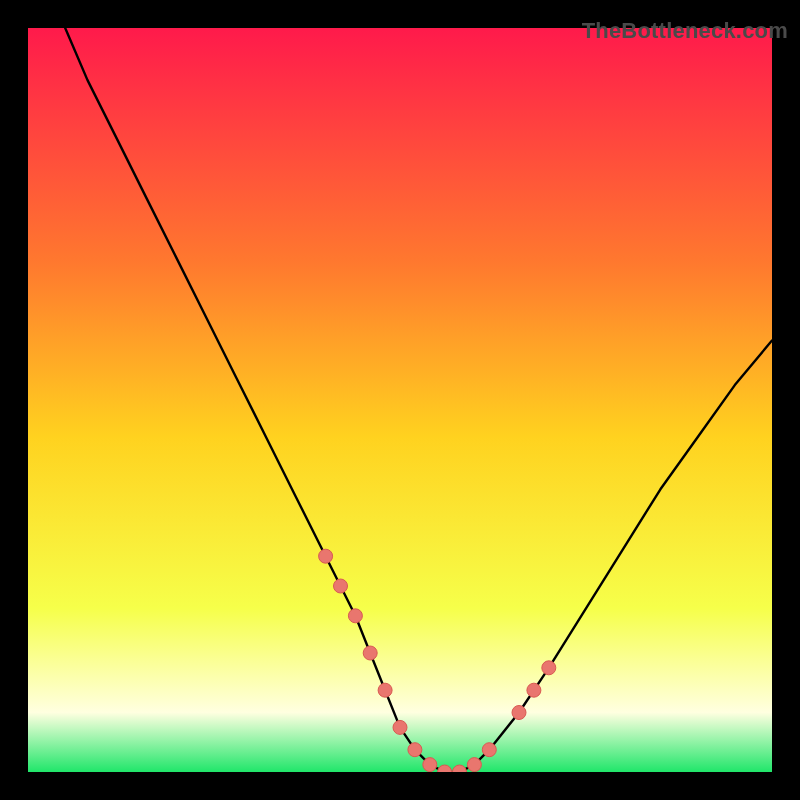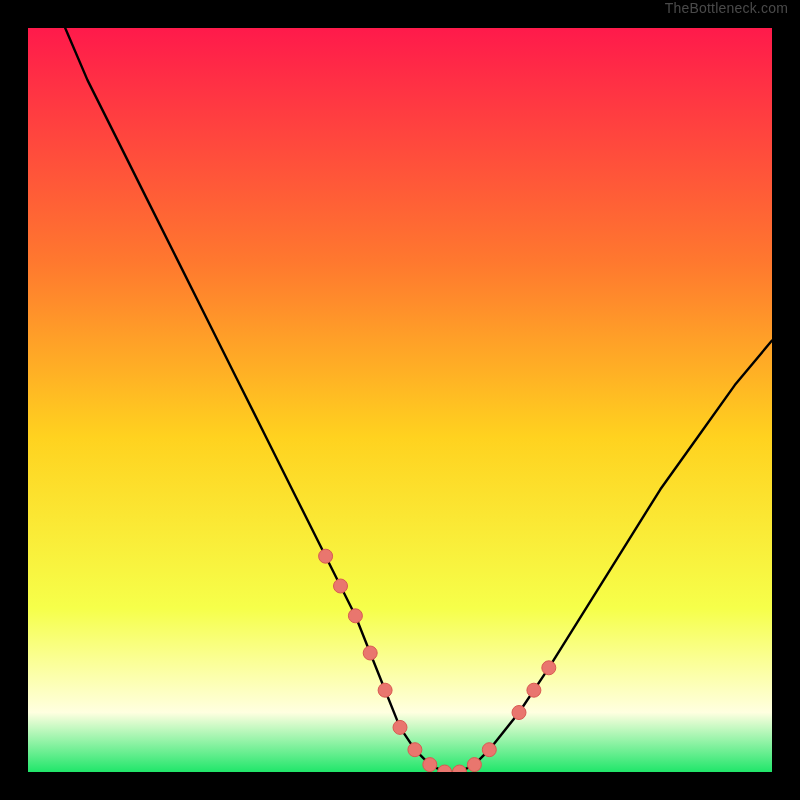--- a/index.html
+++ b/index.html
@@ -21,25 +21,25 @@
   }
   .plot {
     position: absolute;
     left: 0;
     top: 0;
     width: 744px;
     height: 744px;
   }
   .watermark {
     position: absolute;
-    top: 0;
+    top: 18px;
     right: 12px;
     color: #4a4a4a;
-    font-size: 14px;
-    font-weight: 400;
+    font-size: 22px;
+    font-weight: 700;
     letter-spacing: 0.2px;
     user-select: none;
   }
   svg { display: block; }
 </style>
 </head>
 <body>
 
 <div class="frame">
   <svg class="plot" viewBox="0 0 744 744" preserveAspectRatio="none">

